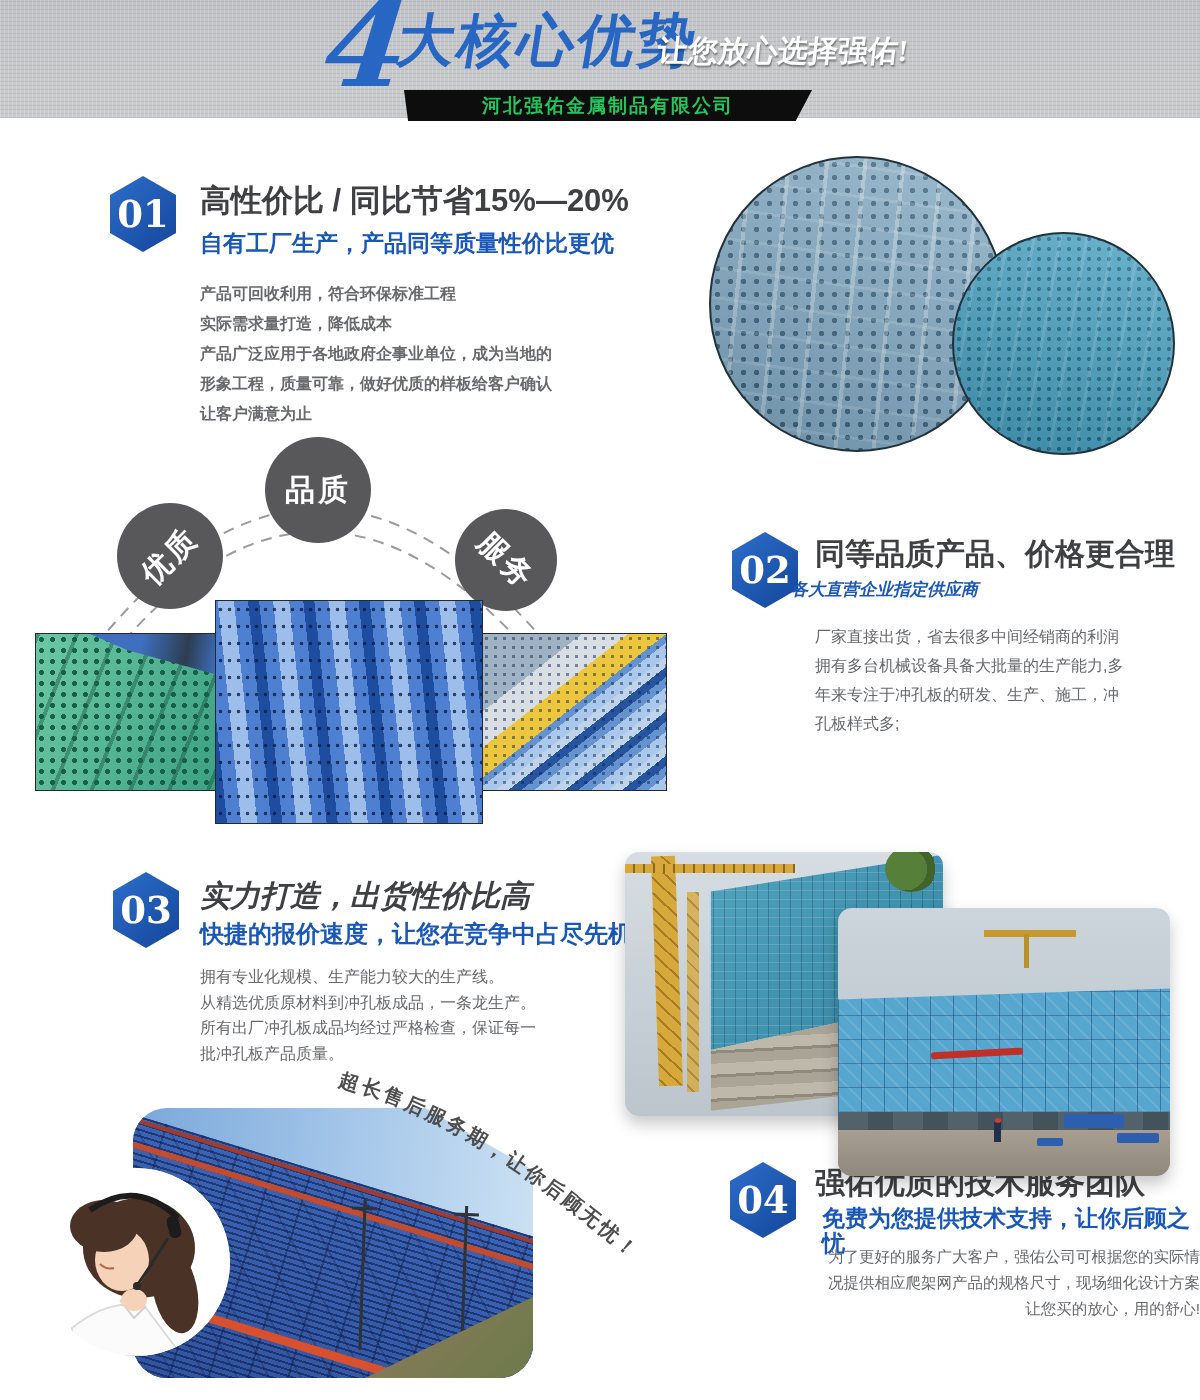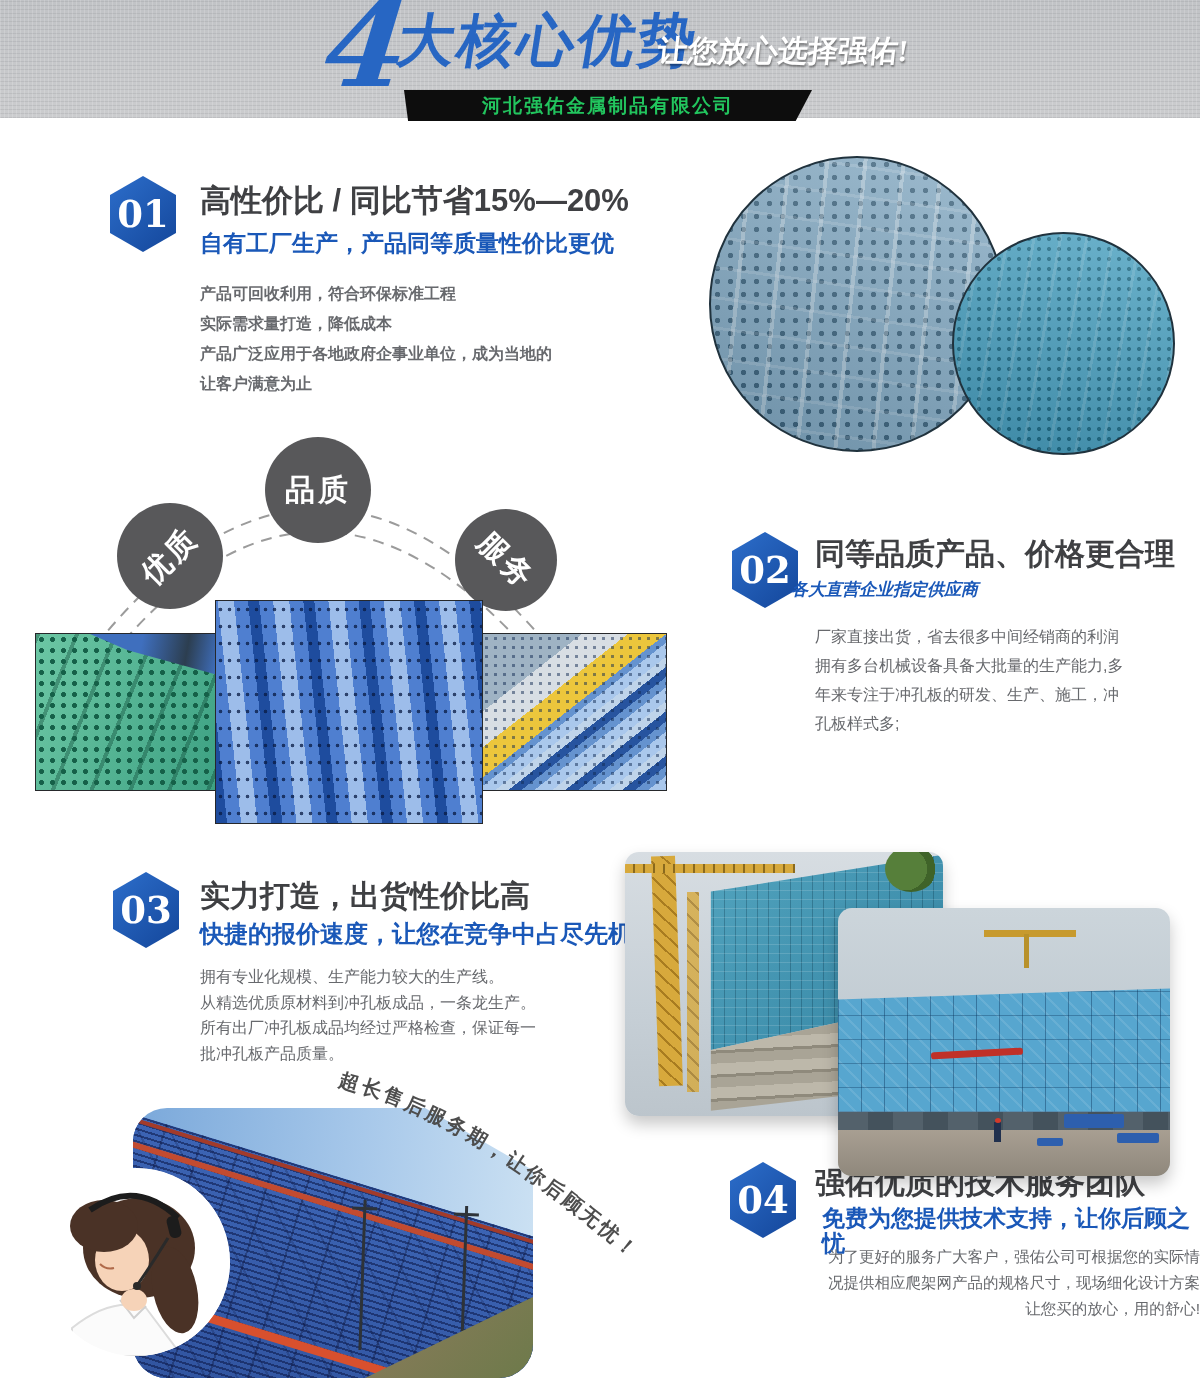--- a/index.html
+++ b/index.html
@@ -33,21 +33,21 @@
   
   .t-main{position:absolute;font:700 31px "Liberation Sans","DejaVu Sans",sans-serif;color:#3f4043;line-height:1.1;}
   .t-serif{font-family:"Liberation Serif","DejaVu Serif",serif;font-size:30px;}
   .t-sub{position:absolute;font:700 24px "Liberation Serif","DejaVu Serif",serif;color:#1a58b8;line-height:1.1;}
   .t-body{position:absolute;font-size:16px;color:#67696d;}
   .t-body div{white-space:nowrap;}
   #s1-title{left:200px;top:184px;} #s1-sub{left:200px;top:231px;font-size:23px;}
   #s1-body{left:200px;top:279px;width:430px;line-height:30px;font-weight:bold;}
   #s2-title{left:815px;top:537px;} #s2-sub{left:791px;top:581px;font-size:17px;font-style:italic;}
   #s2-body{left:815px;top:622px;width:380px;line-height:29px;}
-  #s3-title{left:200px;top:879px;} #s3-sub{left:200px;top:921px;}
+  #s3-title{left:200px;top:879px;font-style:italic;} #s3-sub{left:200px;top:921px;}
   #s3-body{left:200px;top:964px;width:440px;line-height:25.5px;}
   #s4-title{left:815px;top:1166px;} #s4-sub{left:822px;top:1206px;font-size:23px;}
   #s4-body{left:815px;top:1244px;width:385px;line-height:26px;font-size:15.5px;text-align:right;}
   
   .panel-circle{position:absolute;border-radius:50%;border:2px solid #20323d;}
   #circleA{left:709px;top:156px;width:292px;height:292px;background-color:#83a9c2;
     background-image:
       linear-gradient(205deg, rgba(255,255,255,.22), rgba(10,30,45,.18)),
       repeating-linear-gradient(96deg, rgba(255,255,255,.30) 0 4px, rgba(255,255,255,0) 4px 38px),
       repeating-linear-gradient(8deg, rgba(255,255,255,.14) 0 3px, transparent 3px 30px),
@@ -174,20 +174,21 @@
     <div class="h-company">河北强佑金属制品有限公司</div>
   </div>
 
   <div class="hex" id="hex1">01</div>
   <div class="t-main" id="s1-title">高性价比 / 同比节省15%—20%</div>
   <div class="t-sub" id="s1-sub">自有工厂生产，产品同等质量性价比更优</div>
   <div class="t-body" id="s1-body">
     <div>产品可回收利用，符合环保标准工程</div>
     <div>实际需求量打造，降低成本</div>
     <div>产品广泛应用于各地政府企事业单位，成为当地的</div>
+    <div>形象工程，质量可靠，做好优质的样板给客户确认</div>
     <div>让客户满意为止</div>
   </div>
 
   <div class="panel-circle" id="circleA"></div>
   <div class="panel-circle" id="circleB"></div>
 
   <svg id="arch-svg" width="700" height="300" viewBox="0 0 700 300">
     <path d="M 96 245 Q 318 -30 552 250" fill="none" stroke="#9b9b9b" stroke-width="2" stroke-dasharray="11 8"></path>
     <path d="M 112 255 Q 318 5 538 262" fill="none" stroke="#9b9b9b" stroke-width="2" stroke-dasharray="11 8"></path>
   </svg>

